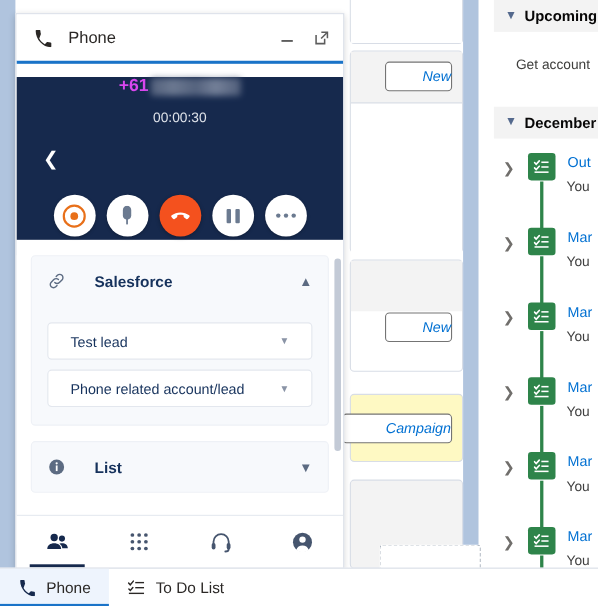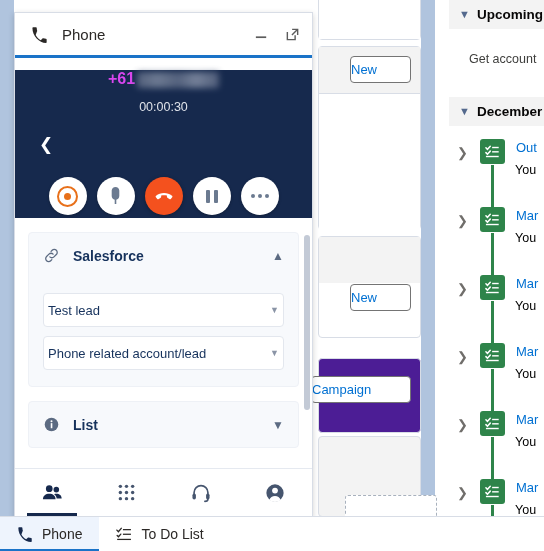--- a/index.html
+++ b/index.html
@@ -14,42 +14,42 @@
   .gutter-left{position:absolute;left:0;top:0;width:14px;height:517px;background:#b0c4de;}
   .gutter-mid{position:absolute;left:421px;top:0;width:14px;height:517px;background:#b0c4de;}
 
   
   .mcol{position:absolute;left:318px;width:103px;}
   .card{background:#fff;border:1px solid #d8dde6;border-radius:4px;box-sizing:border-box;}
   .card-hd{background:#f3f3f3;border-bottom:1px solid #d8dde6;height:46px;position:relative;}
   .sf-btn{
     position:absolute;top:9px;height:27px;line-height:25px;
     border:1px solid #747474;border-radius:4px;background:#fff;
-    color:#0070d2;font-size:13px;text-align:left;box-sizing:border-box;white-space:nowrap;
+    color:#0070d2;font-size:13px;text-align:right;box-sizing:border-box;white-space:nowrap;font-style:italic;
   }
   .card-body{background:#fff;}
 
   
   .rcol{position:absolute;left:449px;top:0;width:95px;}
   .sec-hd{
     background:#f3f3f3;height:29px;display:flex;align-items:center;
     font-size:13.5px;font-weight:bold;color:#080707;gap:7px;padding-left:10px;
     white-space:nowrap;overflow:hidden;
   }
   .chev{color:#54698d;font-size:11px;line-height:1;display:inline-block;}
   .getstarted{font-size:12.5px;color:#3e3e3c;padding:23px 0 0 20px;white-space:nowrap;}
   .tl-item{position:relative;height:68px;}
   .tl-line{position:absolute;left:42px;top:30px;width:3px;height:52px;background:#2e844a;}
   .tl-caret{position:absolute;left:8px;top:10px;color:#706e6b;font-size:13px;}
   .tl-ico{
     position:absolute;left:31px;top:4px;width:25px;height:25px;border-radius:3px;
     background:#2e844a;display:flex;align-items:center;justify-content:center;
   }
   .tl-title{position:absolute;left:67px;top:5px;font-size:13px;color:#0070d2;white-space:nowrap;}
-  .tl-sub{position:absolute;left:66px;top:28px;font-size:12.5px;color:#000000;white-space:nowrap;}
+  .tl-sub{position:absolute;left:66px;top:28px;font-size:12.5px;color:#404040;white-space:nowrap;}
 
   
   #phone{
     position:absolute;left:14px;top:12px;width:299px;height:505px;
     background:#fff;border:1px solid #d8dde6;box-shadow:0 2px 6px rgba(0,0,0,.18);
     box-sizing:border-box;overflow:hidden;
   }
   .ph-hd{height:42px;display:flex;align-items:center;padding:0 12px 0 16px;background:#fff;position:relative;}
   .ph-title{font-size:15px;color:#2b2826;margin-left:14px;}
   .ph-actions{margin-left:auto;display:flex;align-items:center;gap:16px;}
@@ -79,26 +79,26 @@
   .rec-dot{width:7px;height:7px;border-radius:50%;background:#e8701a;}
   .pause-bar{width:4px;height:13px;background:#6b7a90;border-radius:1px;}
   .dots3{display:flex;gap:3px;}
   .dots3 i{width:4px;height:4px;border-radius:50%;background:#6b7a90;display:block;}
 
   .ph-body{background:#fff;height:263px;position:relative;}
   .panel{
     margin:14px 13px 0 13px;background:#f7f9fc;border:1px solid #eef1f6;border-radius:4px;
   }
   .panel-hd{height:45px;display:flex;align-items:center;padding:0 14px;}
-  .panel-ttl{font-size:14px;font-weight:bold;color:#16325c;margin-left:13px;}
+  .panel-ttl{font-size:14px;font-weight:bold;color:#16325c;margin-left:26px;}
   .panel-chev{margin-left:auto;color:#5c6b82;font-size:12px;}
   .panel-body{padding:6px 14px 16px 14px;}
   .sel{
     height:32px;background:#fff;border:1px solid #e3e7ee;border-radius:4px;
-    display:flex;align-items:center;padding:0 4px;margin-top:9px;
+    display:flex;align-items:center;padding:0 20px;margin-top:9px;
     font-size:13px;color:#16325c;
   }
   .sel .caret{margin-left:auto;color:#8a94a6;font-size:9px;}
 
   .ph-scroll{position:absolute;right:2px;top:3px;width:6px;height:175px;background:#c3cad6;border-radius:3px;}
 
   .ph-nav{
     position:absolute;left:0;right:0;bottom:0;height:47px;background:#fff;
     border-top:1px solid #e5e9f0;display:flex;
   }
@@ -136,21 +136,21 @@
       </div>
       <div class="card-body" style="height:137px"></div>
     </div>
 
     <div class="mcol card" style="top:236px;height:102px;">
       <div class="card-hd" style="border-bottom:none">
         <div class="sf-btn" style="left:31px;width:61px;top:47px;">New</div>
       </div>
     </div>
 
-    <div class="mcol card" style="top:358px;height:75px;background:#4c1d95;">
+    <div class="mcol card" style="top:358px;height:62px;background:#fef9c3;">
       <div class="sf-btn" style="left:-8px;width:100px;top:17px;">Campaign</div>
     </div>
 
     <div class="mcol card" style="top:436px;height:81px;background:#f3f3f3;">
       <div style="position:absolute;left:26px;top:58px;width:90px;height:22px;border:1px dashed #a8b1bd;border-radius:3px;background:#fff;"></div>
     </div>
   </div>
 
   <div class="rcol">
     <div class="sec-hd" style="margin-top:0">

